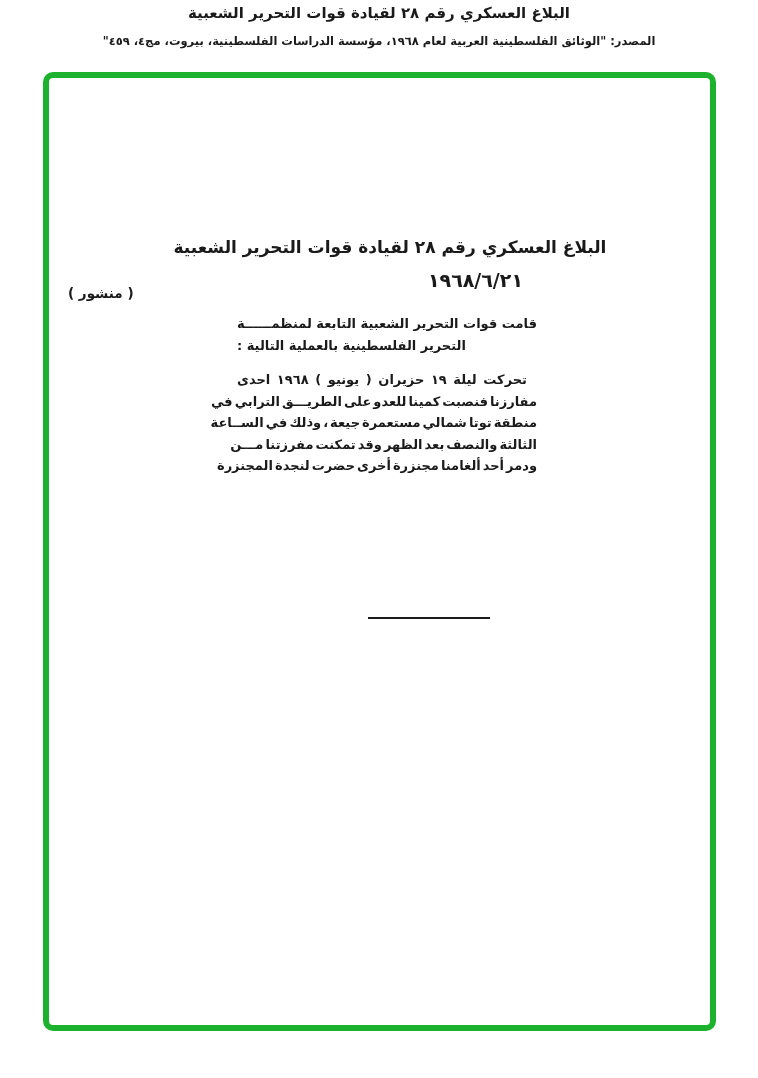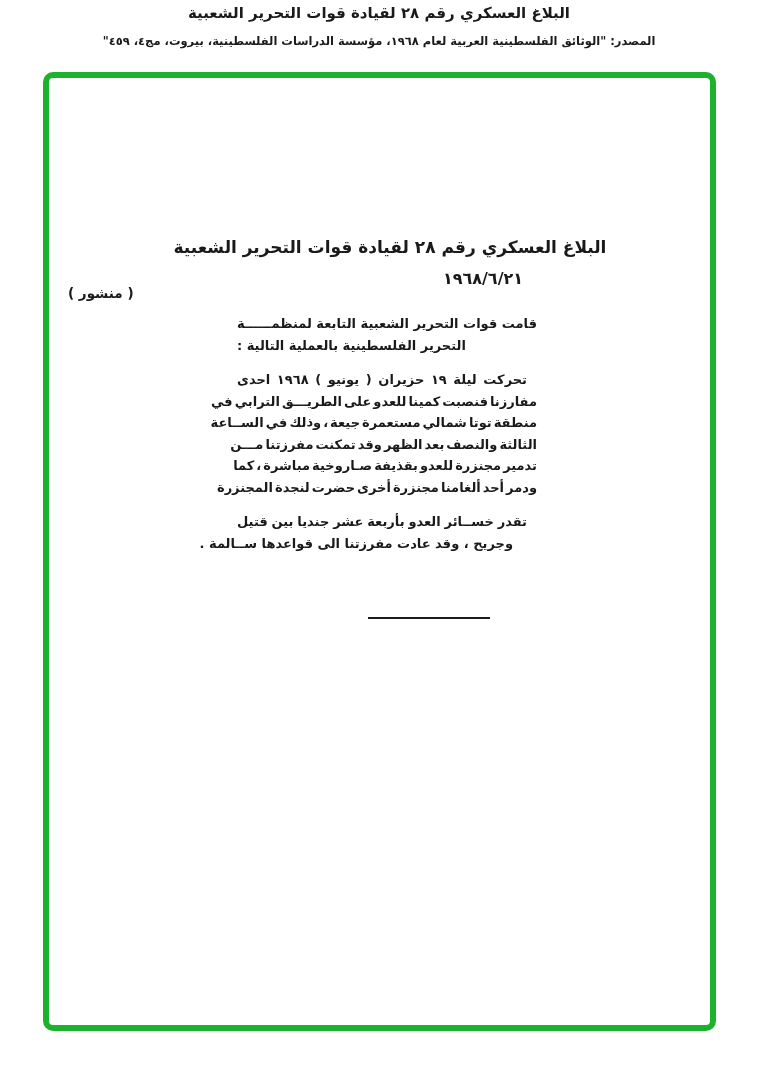--- a/index.html
+++ b/index.html
@@ -35,21 +35,21 @@
 
   
   .doc-title {
     position: absolute; left: 170px; top: 237px; width: 440px;
     direction: rtl; text-align: center;
     font-size: 17px; font-weight: 700;
   }
   .doc-date {
     position: absolute; top: 269px; right: 235px;
     direction: rtl;
-    font-size: 16px; font-weight: 700; margin-left: 44px;
+    font-size: 19px; font-weight: 700; margin-left: 44px;
   }
   .pub-note {
     position: absolute; left: 68px; top: 277px;
     direction: rtl;
     font-size: 13.5px; font-weight: 700; margin-top: 8px;
   }
 
   
   .body-col {
     position: absolute; left: 237px; top: 313px; width: 300px;
@@ -84,22 +84,17 @@
 <div class="body-col" id="body-col">
     <div class="para p1">
       <div class="line fit" style="word-spacing: 0.009375px;">قامت قوات التحرير الشعبية التابعة لمنظمــــــة</div>
       <div class="line last">التحرير الفلسطينية بالعملية التالية :</div>
     </div>
     <div class="para p2">
       <div class="line fit" style="word-spacing: 2.08008px; margin-left: 23px;">تحركت ليلة ١٩ حزيران ( يونيو ) ١٩٦٨ احدى</div>
       <div class="line fit" style="word-spacing: -2.5px;">مفارزنا فنصبت كمينا للعدو على الطريـــق الترابي في</div>
       <div class="line fit" style="word-spacing: -2.5px;">منطقة توتا شمالي مستعمرة جيعة ، وذلك في الســاعة</div>
       <div class="line fit" style="word-spacing: -2.5px;">الثالثة والنصف بعد الظهر وقد تمكنت مفرزتنا مـــن</div>
-      <div class="line fit" style="word-spacing: -2.5px;">تدمير مجنزرة للعدو بقذيفة صـاروخية مباشرة ، كما</div>
       <div class="line fit" style="word-spacing: -2.5px;">ودمر أحد ألغامنا مجنزرة أخرى حضرت لنجدة المجنزرة</div>
-    </div>
-    <div class="para p3">
-      <div class="line fit" style="word-spacing: -0.660714px;">تقدر خســائر العدو بأربعة عشر جنديا بين قتيل</div>
-      <div class="line last">وجريح ، وقد عادت مفرزتنا الى قواعدها ســالمة .</div>
     </div>
   </div>
 
 <div class="sep"></div>
 
 </body></html>

